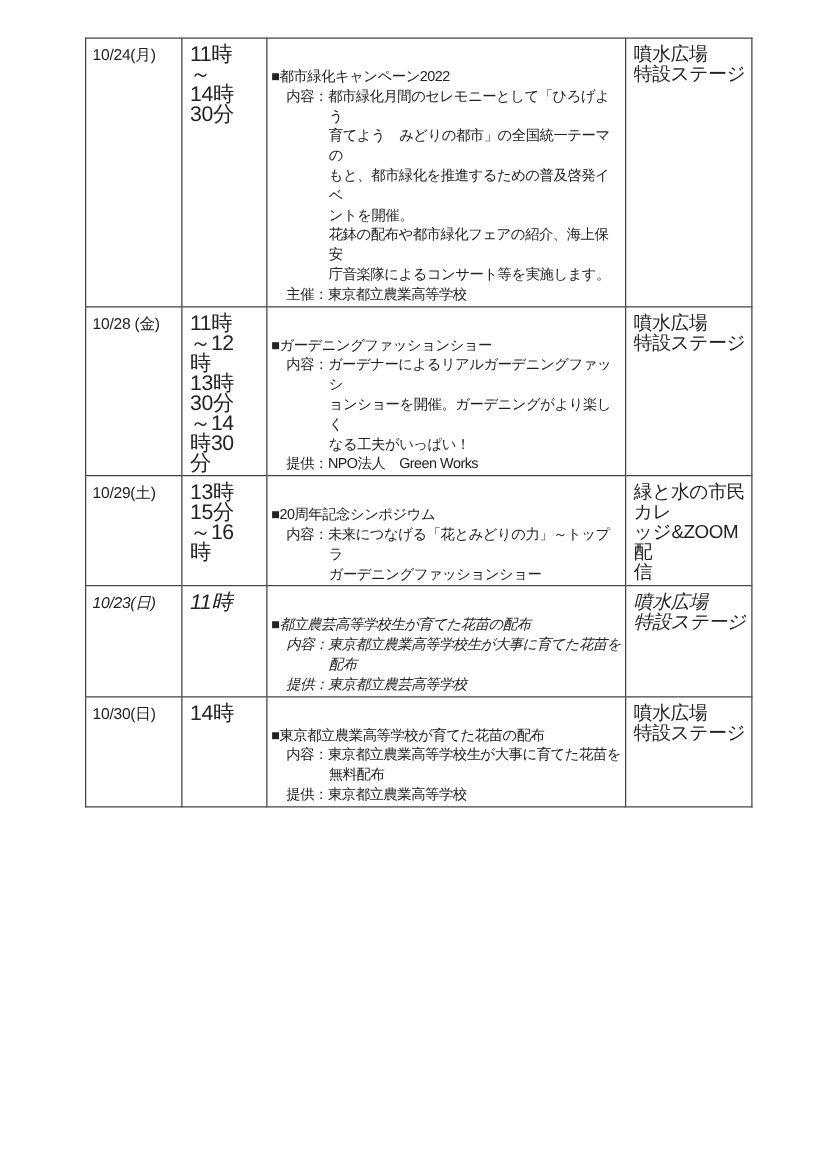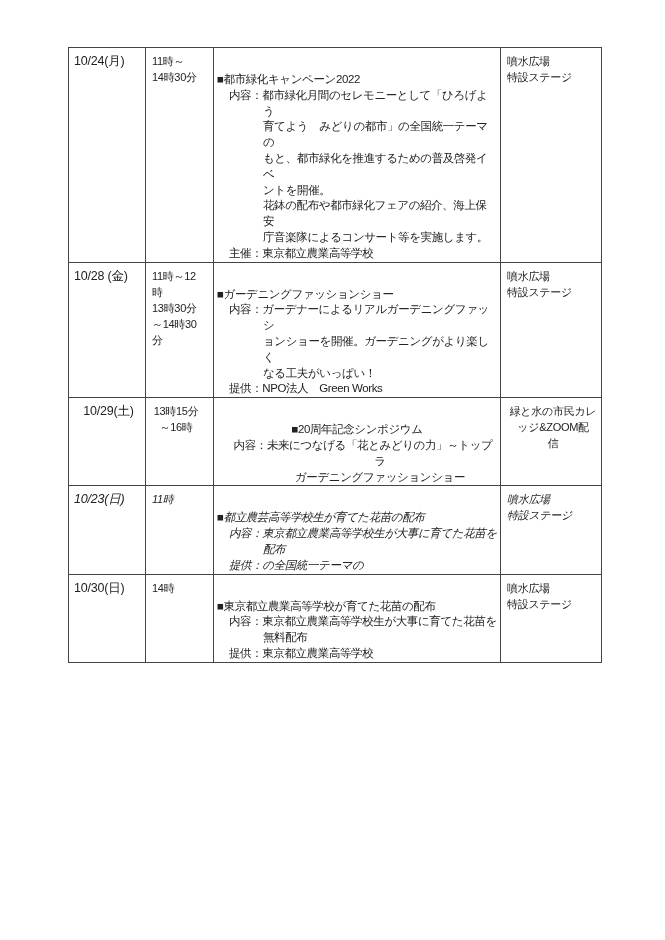--- a/index.html
+++ b/index.html
@@ -11,48 +11,48 @@
     position: relative;
     width: 665px;
     height: 940px;
     font-family: "Liberation Sans", sans-serif;
     color: #222222;
     overflow: hidden;
   }
   table.schedule {
     position: absolute;
     left: 68px;
-    top: 47px;
+    top: 30px;
     width: 533px;
     border-collapse: collapse;
     table-layout: fixed;
   }
   col.c-date  { width: 77px; }
   col.c-time  { width: 68px; }
   col.c-event { width: 287px; }
   col.c-loc   { width: 101px; }
   td {
     border: 1px solid #444444;
     vertical-align: top;
     overflow: hidden;
   }
   tr.r0 { height: 146px; }
   tr.r1 { height: 97px; }
-  tr.r2 { height: 55px; text-align: center; }
+  tr.r2 { height: 55px; }
   tr.r3 { height: 87px; font-style: italic; }
   tr.r4 { height: 80px; }
   td.date {
     font-size: 12.5px;
     line-height: 16px;
     padding: 5px 2px 0 5px;
     letter-spacing: -0.2px;
     white-space: pre-line;
   }
   td.time {
-    font-size: 11px;
+    font-size: 17px;
     line-height: 16px;
     padding: 5px 13px 0 6px;
     letter-spacing: -0.3px;
     white-space: pre-line;
   }
   td.event {
     font-size: 11.5px;
     line-height: 15.8px;
     padding: 4px 3px 0 3px;
     letter-spacing: -0.4px;
@@ -60,21 +60,21 @@
   .ev-title {
     white-space: pre-line;
     margin-top: 20px;
   }
   .ev-line {
     padding-left: 46px;
     text-indent: -34px;
     white-space: pre-line;
   }
   td.loc {
-    font-size: 11px;
+    font-size: 15px;
     line-height: 16px;
     padding: 5px 2px 0 6px;
     letter-spacing: -0.3px;
     white-space: pre-line;
   }
 </style>
 </head>
 <body>
 
 <div>
@@ -134,21 +134,21 @@
 ッジ&amp;ZOOM配
 信</td>
       </tr>
       <tr class="r3">
         <td class="date">10/23(日)</td>
         <td class="time">11時</td>
         <td class="event">
           <div class="ev-title">■都立農芸高等学校生が育てた花苗の配布</div>
           <div class="ev-line">内容：東京都立農業高等学校生が大事に育てた花苗を
 配布</div>
-          <div class="ev-line">提供：の全国統一テーマの</div>
+          <div class="ev-line">提供：東京都立農芸高等学校</div>
         </td>
         <td class="loc">噴水広場
 特設ステージ</td>
       </tr>
       <tr class="r4">
         <td class="date">10/30(日)</td>
         <td class="time">14時</td>
         <td class="event">
           <div class="ev-title">■東京都立農業高等学校が育てた花苗の配布</div>
           <div class="ev-line">内容：東京都立農業高等学校生が大事に育てた花苗を

